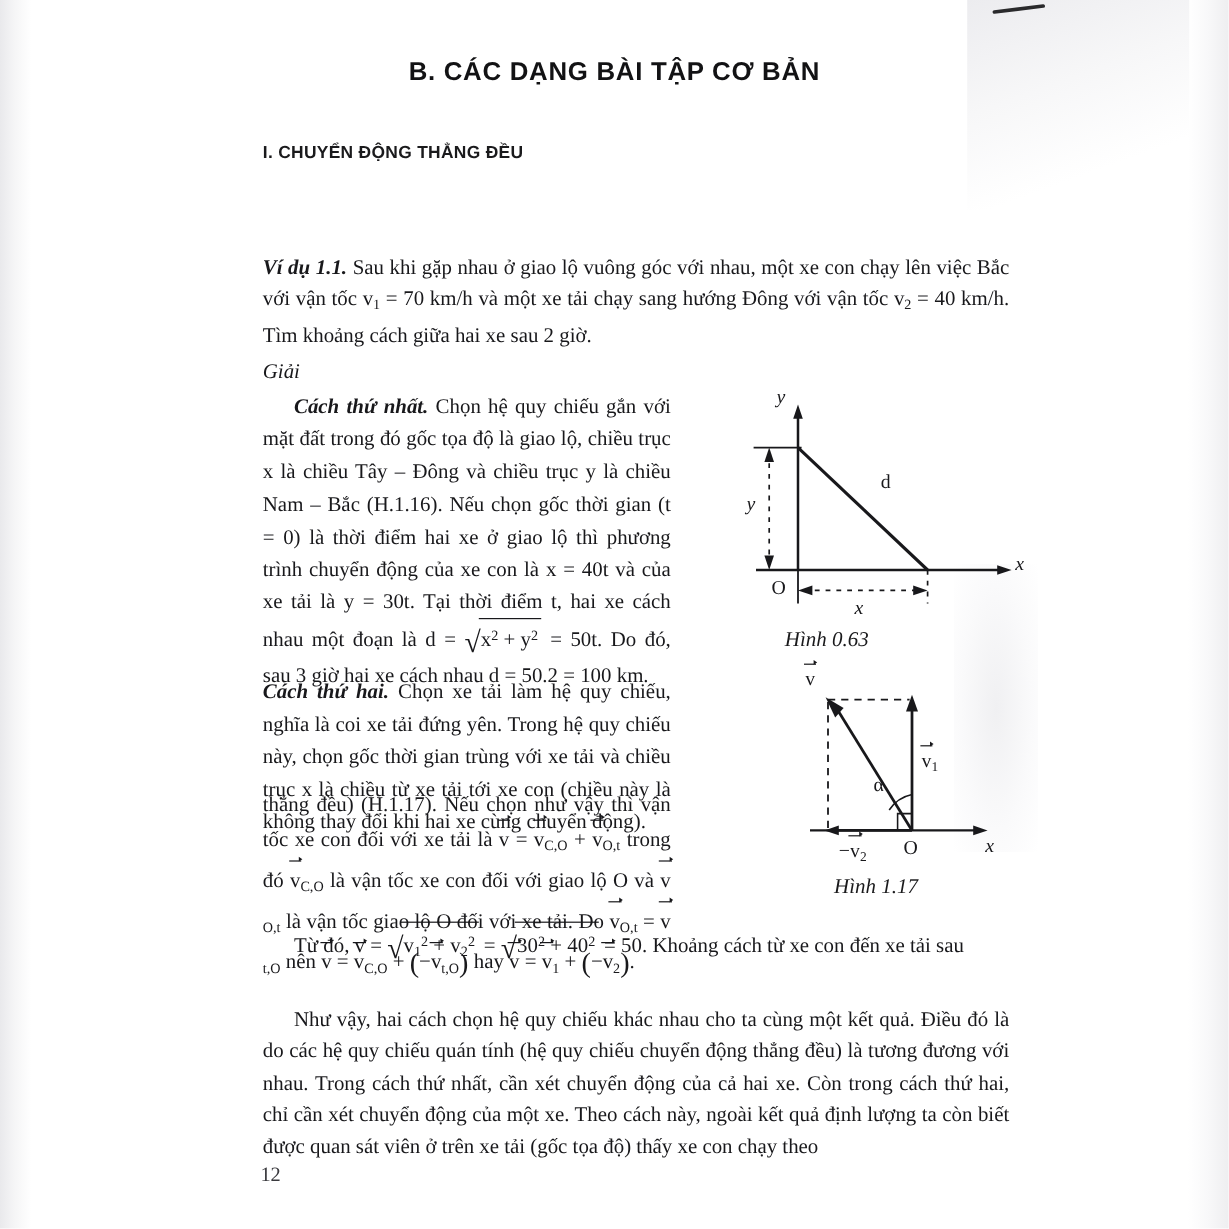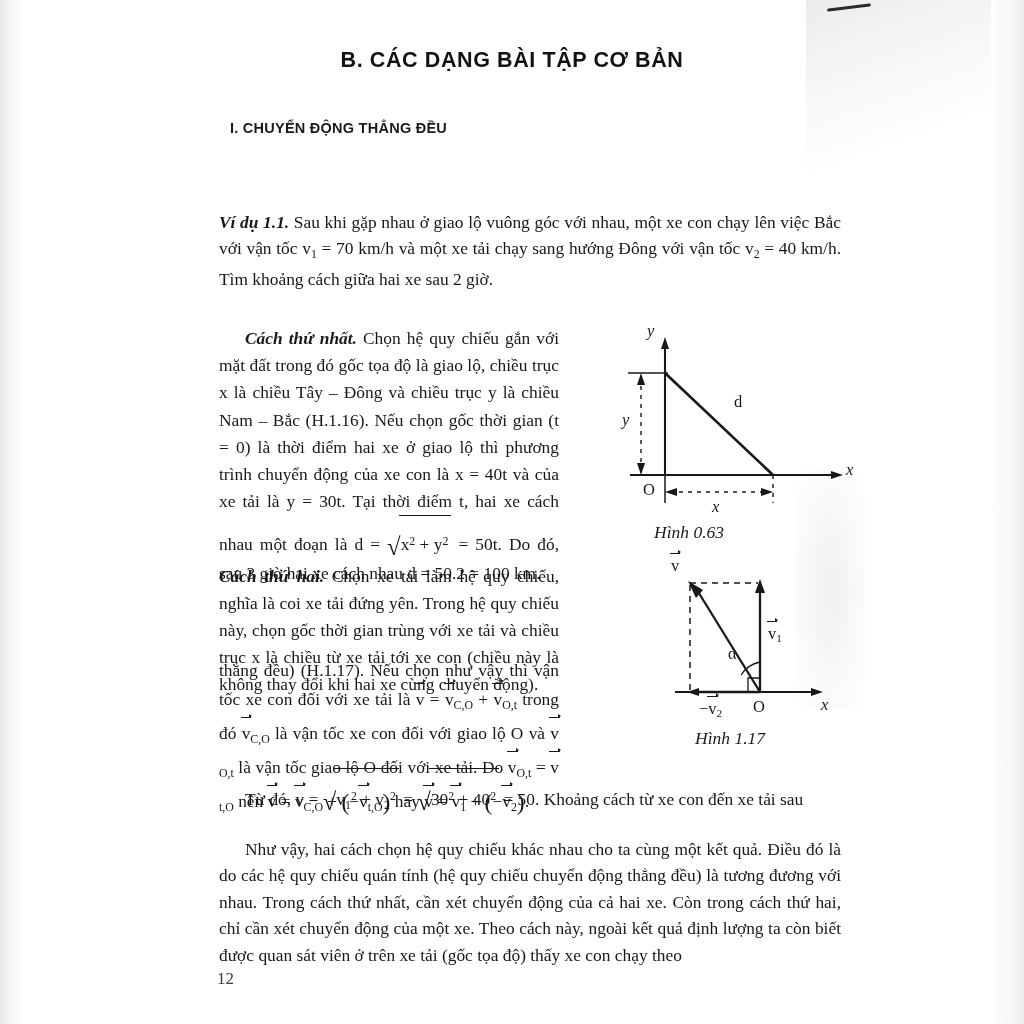--- a/index.html
+++ b/index.html
@@ -70,21 +70,21 @@
     text-align: center;
     font-family: "Liberation Sans", "DejaVu Sans", sans-serif;
     font-weight: bold;
     font-size: 21.5px;
     letter-spacing: 0.6px;
     color: #121214;
   }
 
   .section-heading {
     position: absolute;
-    left: 230px; top: 120px;
+    left: 219px; top: 120px;
     font-family: "Liberation Sans", "DejaVu Sans", sans-serif;
     font-weight: bold;
     font-size: 14.5px;
     letter-spacing: 0.25px;
     color: #1a1a1c;
   }
 
   .para {
     position: absolute;
     font-size: 17.4px;
@@ -138,21 +138,21 @@
   .rad { display: inline-block; white-space: nowrap; }
   .rad .sign {
     display: inline-block;
     font-size: 1.42em;
     vertical-align: -0.17em;
     margin-right: -2px;
   }
   .rad .body {
     display: inline-block;
     border-top: 1.25px solid #18181b;
-    padding: 12px 3px 0 2px;
+    padding: 0 3px 0 2px;
     margin-left: 0px;
   }
 
   
   .figure { position: absolute; }
   .fig-caption {
     position: absolute;
     font-style: italic;
     font-size: 17.5px;
     color: #1a1a1c;
@@ -187,20 +187,21 @@
 
     <div class="title">B. CÁC DẠNG BÀI TẬP CƠ BẢN</div>
 
     <div class="section-heading">I. CHUYỂN ĐỘNG THẲNG ĐỀU</div>
 
 
     <div class="para w-full p-vidu">
       <i>Ví dụ 1.1.</i><span> Sau khi gặp nhau ở giao lộ vuông góc với nhau, một xe con chạy lên việc Bắc với vận tốc v</span><sub>1</sub><span> = 70 km/h và một xe tải chạy sang hướng Đông với vận tốc v</span><sub>2</sub><span> = 40 km/h. Tìm khoảng cách giữa hai xe sau 2 giờ.</span>
     </div>
 
+    <div class="para w-full p-giai">Giải</div>
 
     <div class="para w-narrow p-cach1">
       <span class="indent"></span><i>Cách thứ nhất.</i><span> Chọn hệ quy chiếu gắn với mặt đất trong đó gốc tọa độ là giao lộ, chiều trục x là chiều Tây – Đông và chiều trục y là chiều Nam – Bắc (H.1.16). Nếu chọn gốc thời gian (t = 0) là thời điểm hai xe ở giao lộ thì phương trình chuyển động của xe con là x = 40t và của xe tải là y = 30t. Tại thời điểm t, hai xe cách nhau một đoạn là d = </span><span class="rad"><span class="sign">√</span><span class="body"><span>x</span><sup>2</sup><span> + y</span><sup>2</sup></span></span><span> = 50t. Do đó, sau 3 giờ hai xe cách nhau d = 50.2 = 100 km.</span>
     </div>
 
     <div class="para w-narrow p-cach2">
       <i>Cách thứ hai.</i><span> Chọn xe tải làm hệ quy chiếu, nghĩa là coi xe tải đứng yên. Trong hệ quy chiếu này, chọn gốc thời gian trùng với xe tải và chiều trục x là chiều từ xe tải tới xe con (chiều này là không thay đổi khi hai xe cùng chuyển động).</span>
     </div>
 
     <div class="para w-narrow" style="top:657px; line-height:27.6px;">

